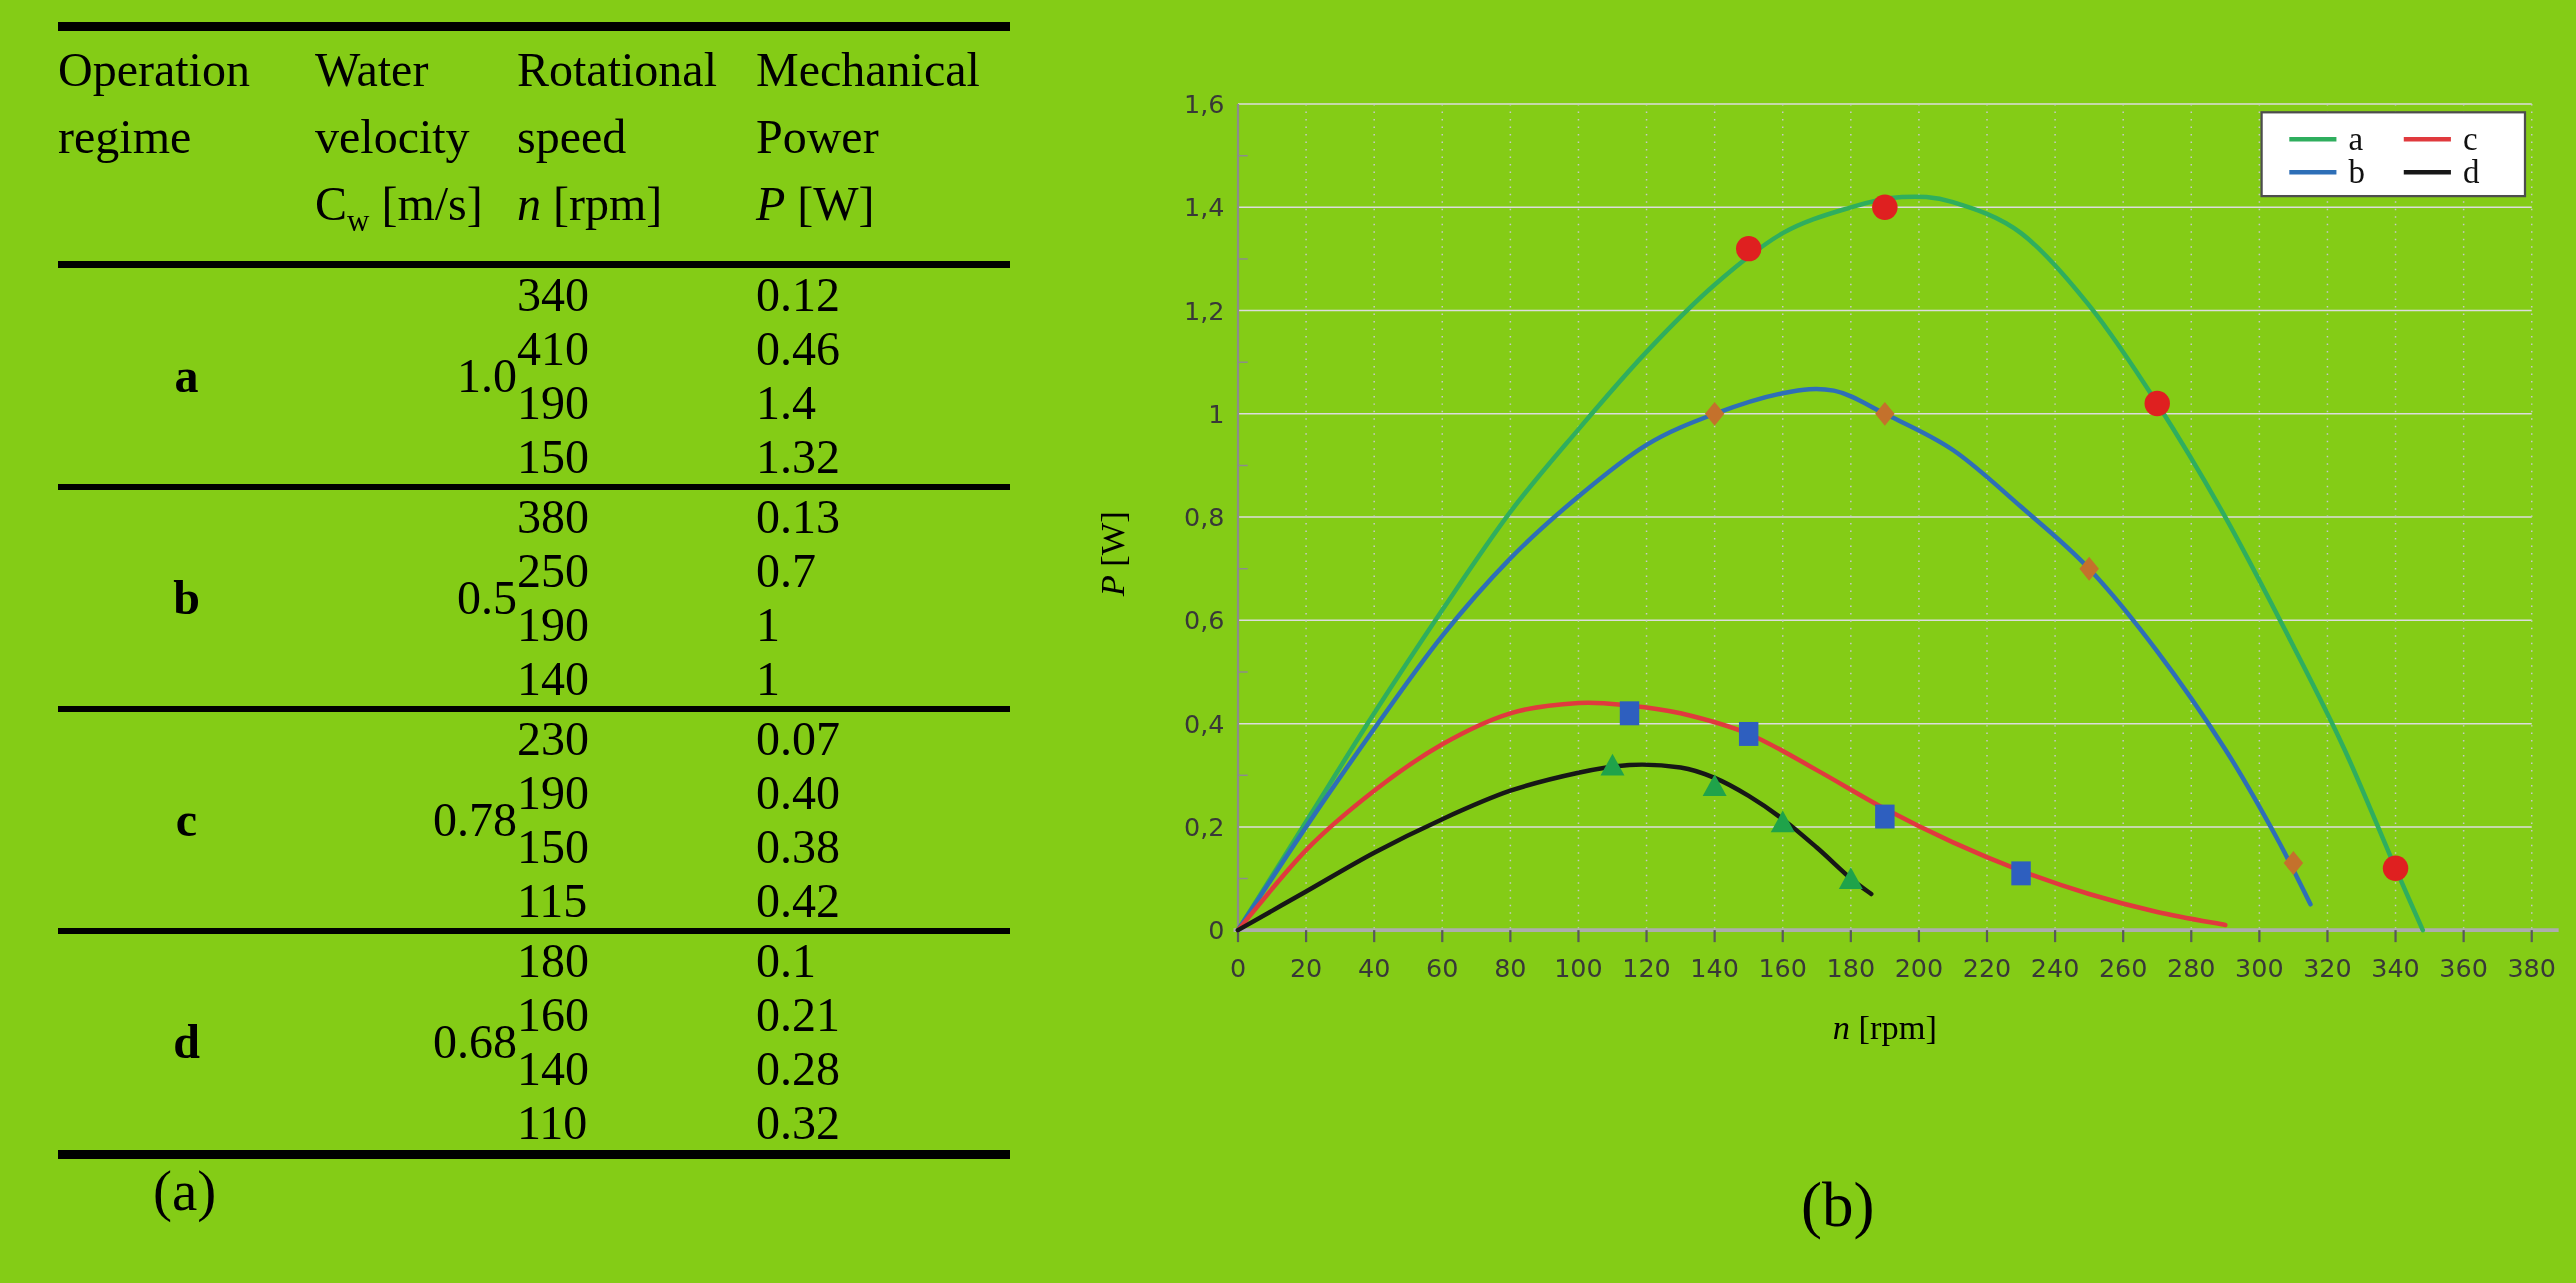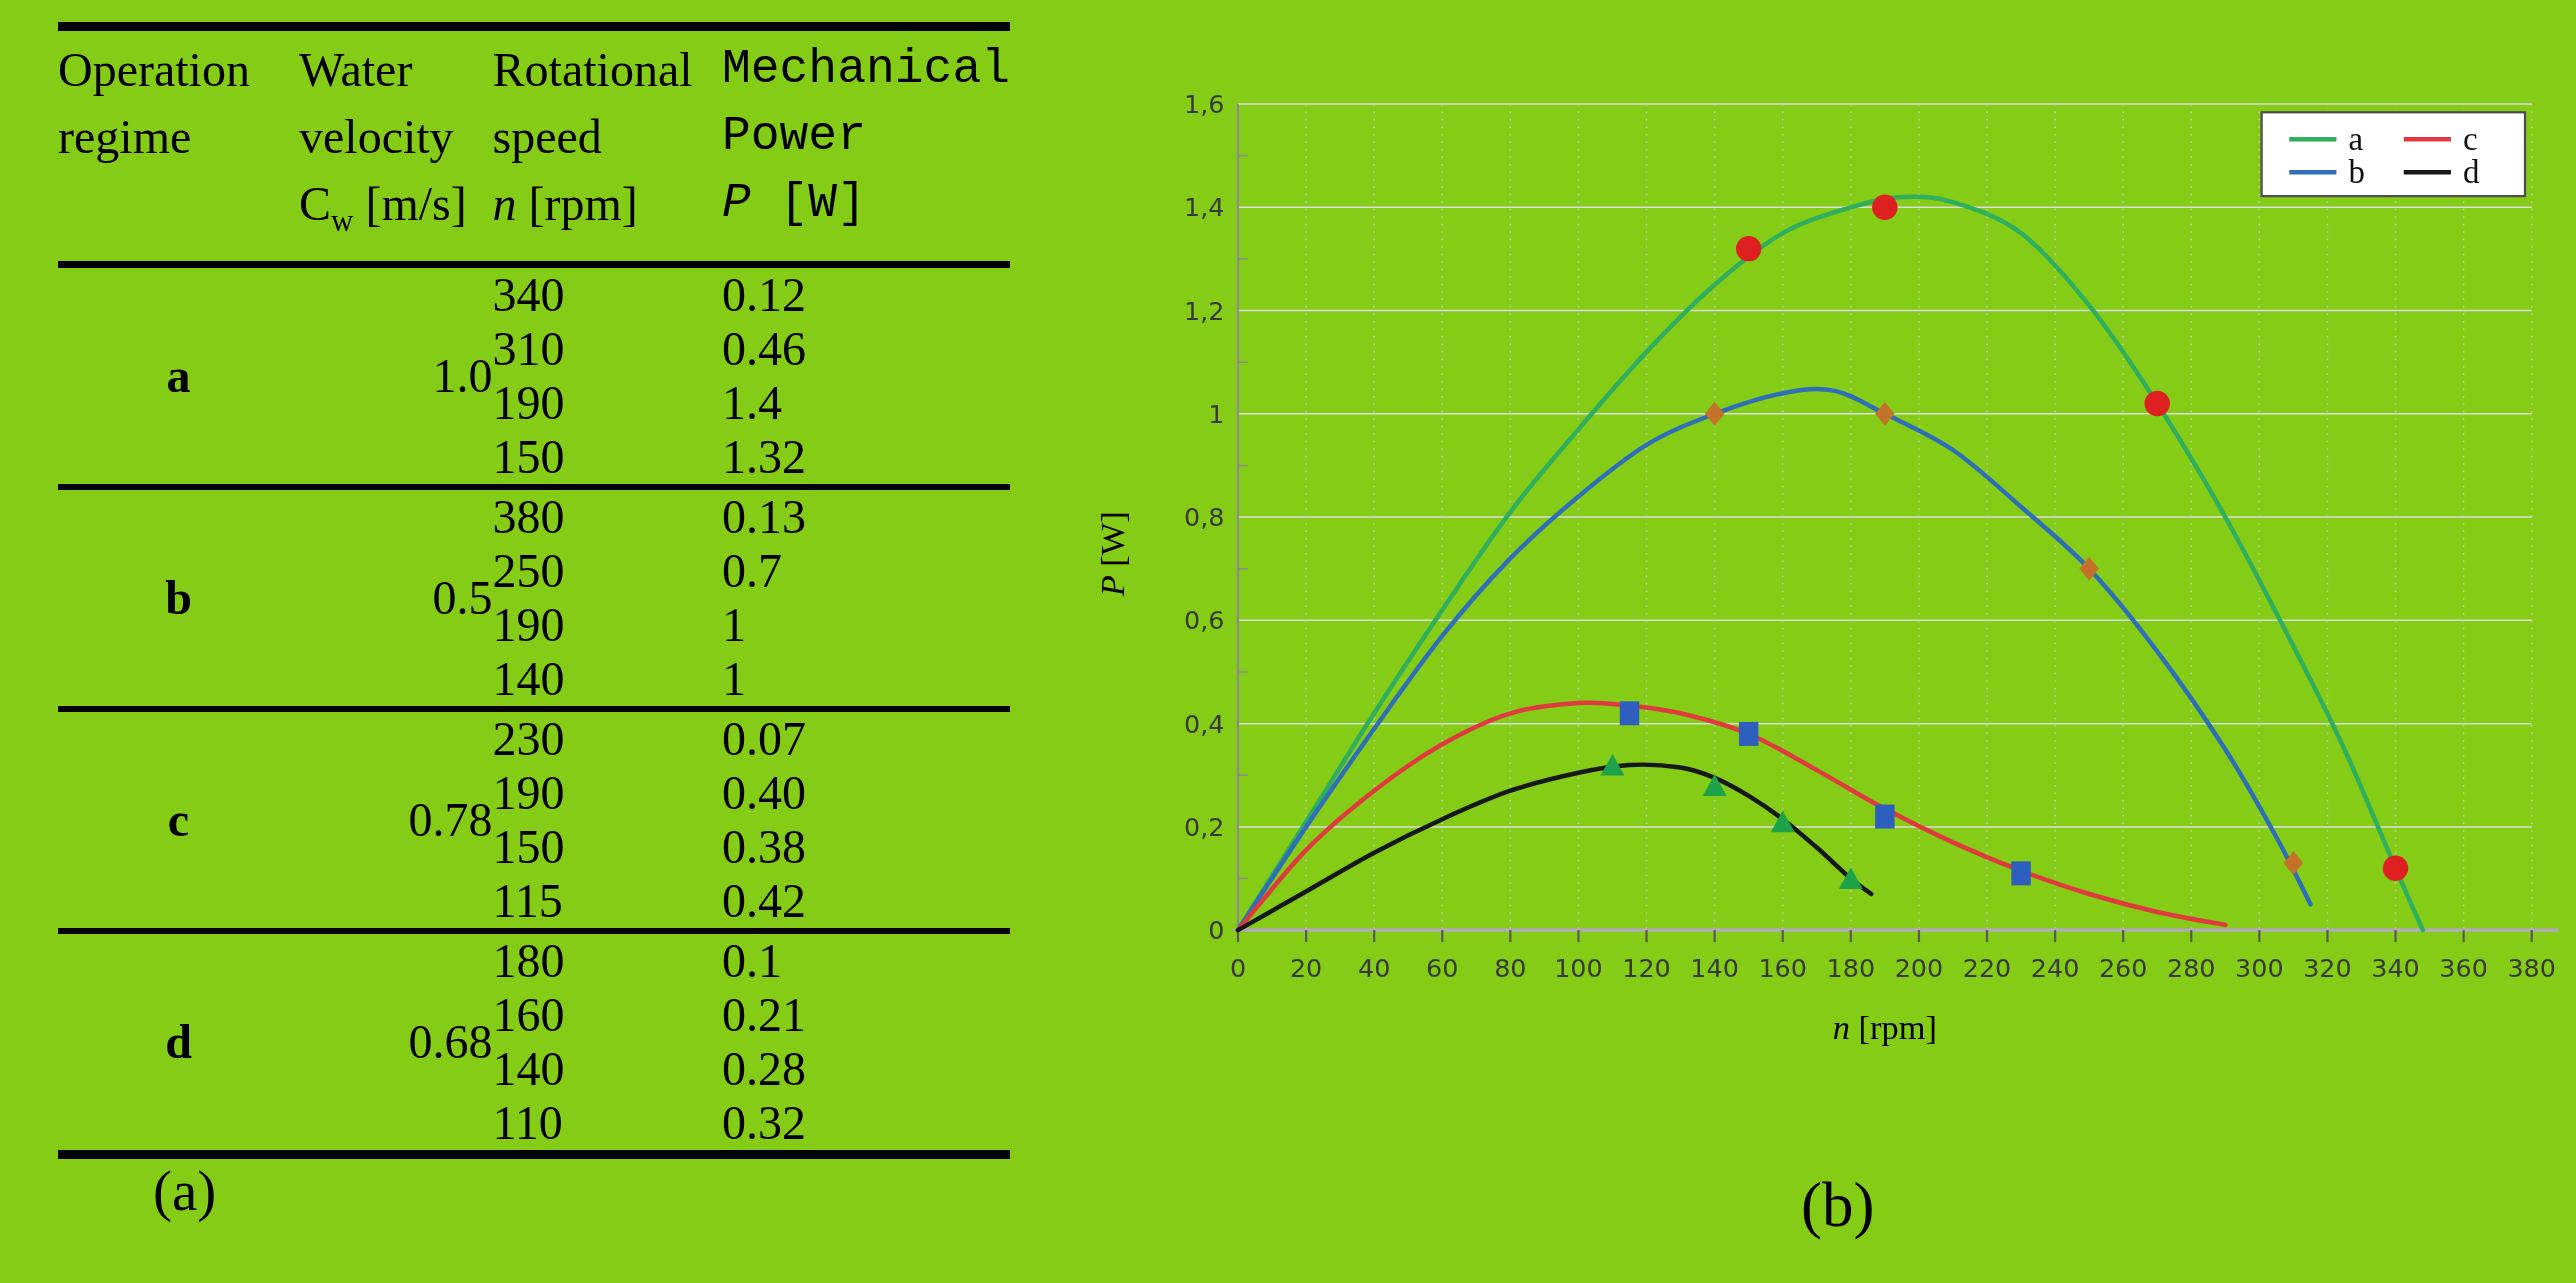--- a/index.html
+++ b/index.html
@@ -14,21 +14,21 @@
   #data-table thead tr{border-bottom:7.5px solid #000;}
   #data-table tbody.group{border-top:6px solid #000;}
   #data-table td{height:54px;padding:0;vertical-align:middle;line-height:54px;}
   td.regime{text-align:center;font-weight:bold;width:257px;}
   td.velocity{width:202px;padding-left:41px;text-align:right;}
   td.nval{width:239px;padding-left:5.2px;}
   td.pval{width:254px;padding-left:11.2px;}
   th.h-col1{width:257px;padding-left:18.7px;}
   th.h-col2{width:202px;padding-left:18.7px;}
   th.h-col3{width:239px;padding-left:18.7px;}
-  th.h-col4{width:254px;padding-left:24px;font-family:Liberation Mono, monospace;}
+  th.h-col4{width:254px;padding-left:24px;}
   .sub{font-size:31px;vertical-align:-10.5px;}
   .ital{font-style:italic;}
   
   #caption-a{position:absolute;left:153px;top:1158px;font-size:57px;}
   #caption-b{position:absolute;left:1801px;top:1169px;font-size:63px;}
   
   #chart-wrap{position:absolute;left:1077px;top:30px;width:1499px;height:1070px;}
   svg text{font-family:"DejaVu Sans", sans-serif;}
   svg text.sertxt{font-family:"Liberation Serif", serif;}
 </style>
@@ -64,21 +64,21 @@
     </thead>
 
     <tbody class="group">
       <tr>
         <td class="regime" rowspan="4">a</td>
         <td class="velocity" rowspan="4">1.0</td>
         <td class="nval">340</td>
         <td class="pval">0.12</td>
       </tr>
       <tr>
-          <td class="nval">310</td>
+          <td class="nval">410</td>
           <td class="pval">0.46</td>
         </tr>
       <tr>
           <td class="nval">190</td>
           <td class="pval">1.4</td>
         </tr>
       <tr>
           <td class="nval">150</td>
           <td class="pval">1.32</td>
         </tr>

